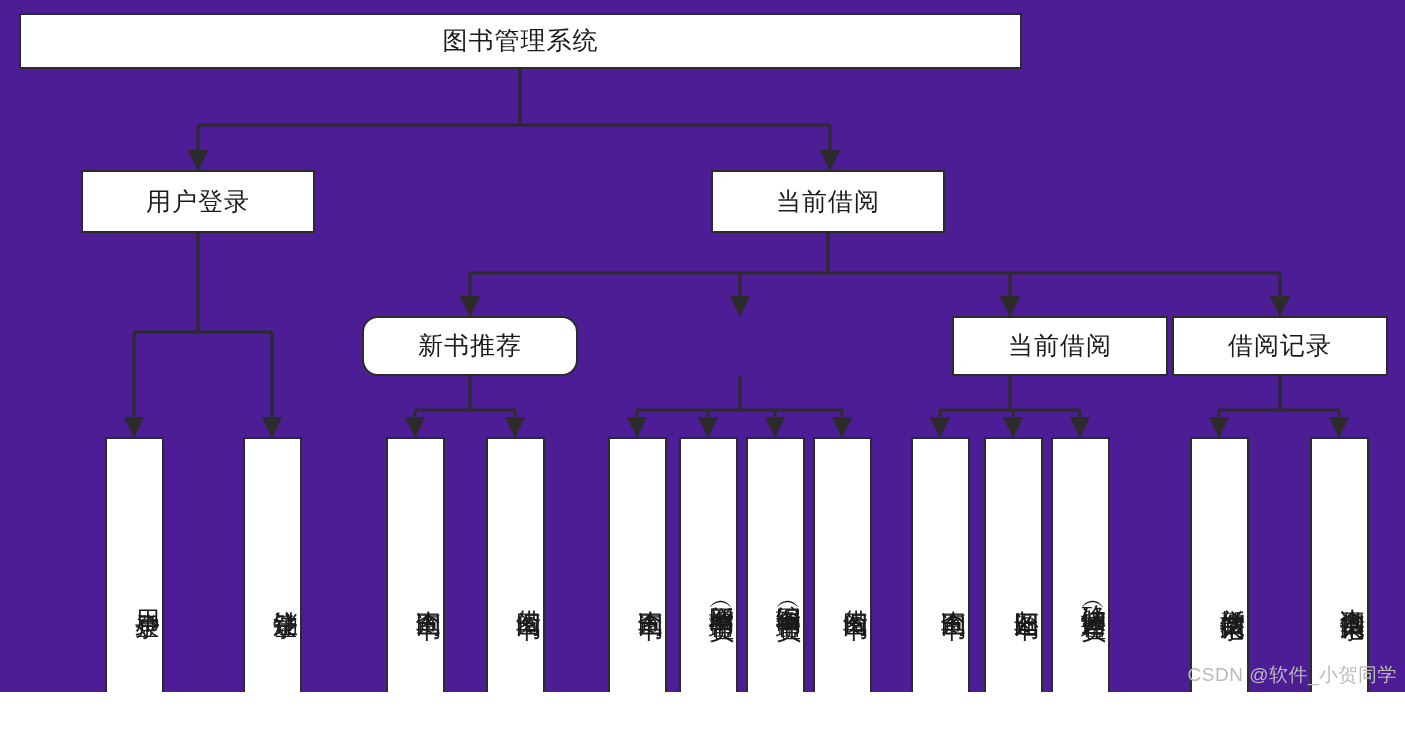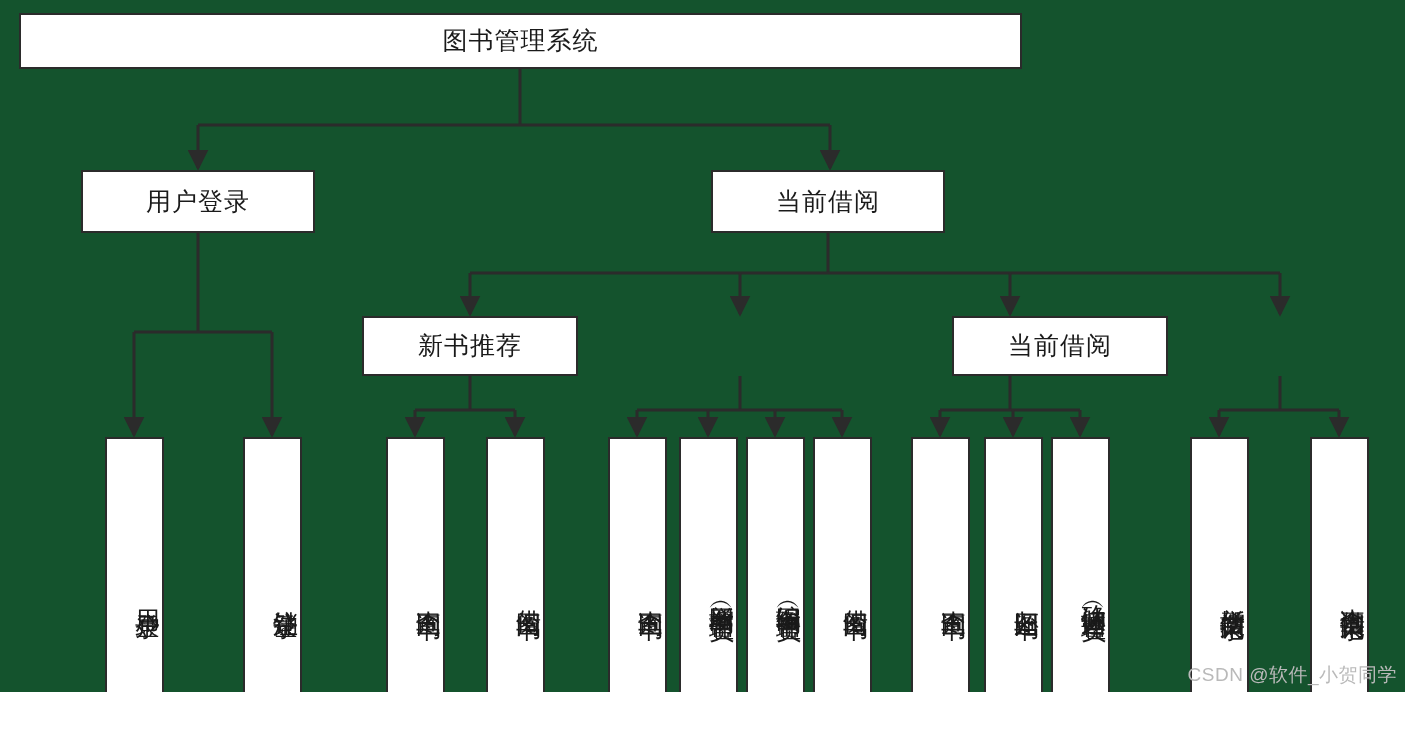--- a/index.html
+++ b/index.html
@@ -7,21 +7,21 @@
     padding: 0;
     background: #ffffff;
   }
   body {
     font-family: "Liberation Sans", "DejaVu Sans", sans-serif;
   }
   #canvas {
     position: relative;
     width: 1405px;
     height: 692px;
-    background: #14532d;
+    background: #4c1d95;
     overflow: hidden;
   }
   .node {
     position: absolute;
     box-sizing: border-box;
     border: 2px solid #2b2b2b;
     background: #ffffff;
     display: flex;
     align-items: center;
     justify-content: center;
@@ -125,25 +125,28 @@
     <span>图书管理系统</span>
   </div>
 
   <div class="node horiz" style="left:81px; top:170px; width:234px; height:63px;">
     <span>用户登录</span>
   </div>
   <div class="node horiz" style="left:711px; top:170px; width:234px; height:63px;">
     <span>当前借阅</span>
   </div>
 
-  <div class="node horiz" style="left:362px; top:316px; width:216px; height:60px;">
+  <div class="node horiz" style="left:362px; top:316px; width:216px; height:60px;border-radius:16px;">
     <span>新书推荐</span>
   </div>
   <div class="node horiz" style="left:952px; top:316px; width:216px; height:60px;">
     <span>当前借阅</span>
+  </div>
+  <div class="node horiz" style="left:1172px; top:316px; width:216px; height:60px;">
+    <span>借阅记录</span>
   </div>
 
   <div class="node vert" style="left:105px; top:437px; width:59px; height:298px;">
     <span>用户登录</span>
   </div>
   <div class="node vert" style="left:243px; top:437px; width:59px; height:298px;">
     <span>注销登录</span>
   </div>
   <div class="node vert" style="left:386px; top:437px; width:59px; height:298px;">
     <span>查询图书</span>

